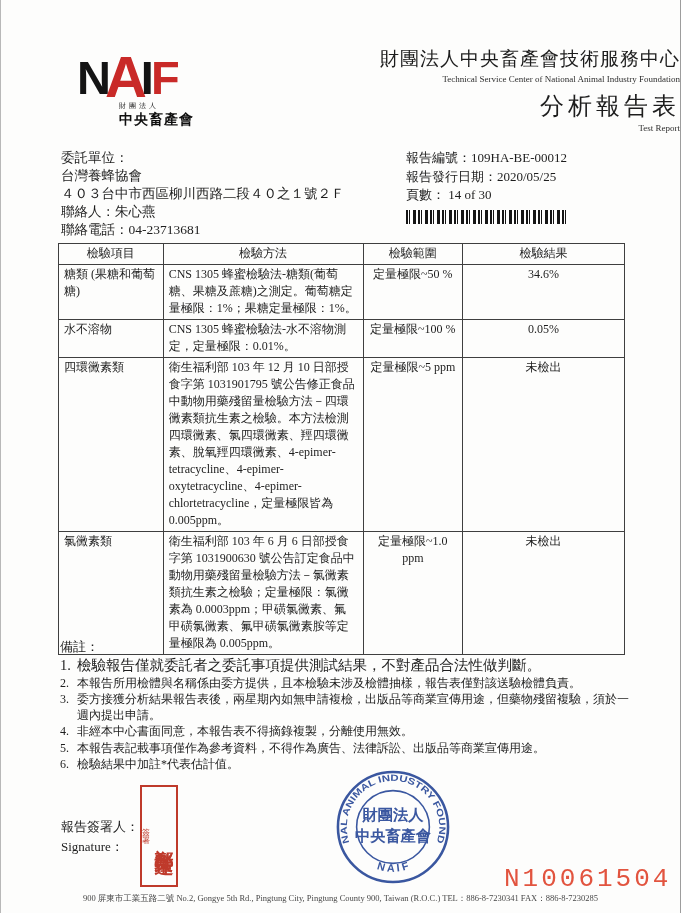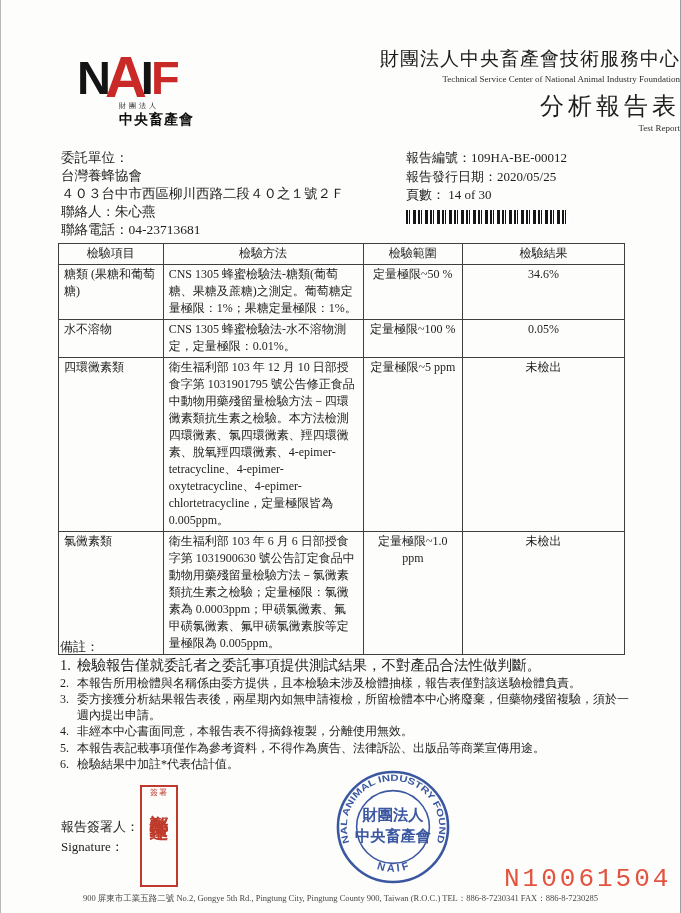--- a/index.html
+++ b/index.html
@@ -41,21 +41,21 @@
   
   .notes{position:absolute; left:59px; top:639px; width:570px; font-size:12px; line-height:15.5px;}
   .notes-label{font-size:13px; margin-bottom:1px;}
   .note{display:flex; margin-bottom:1px;}
   .note-num{width:17px; flex:0 0 17px;}
   .note-big{font-size:14.5px; line-height:19px;}
   
   .sig-labels{position:absolute; left:60px; top:817px; font-size:13px; line-height:20px;}
   .chop{position:absolute; left:139px; top:785px; width:38px; height:102px;
     border:2px solid #bf3a2b; box-sizing:border-box; color:#bf3a2b;
-    display:flex; flex-direction:column; align-items:center; padding-top:2px;}
+    display:flex; flex-direction:row; align-items:center; padding-top:2px;}
   .chop-top{font-size:8px; line-height:8px; width:22px; text-align:center; letter-spacing:1px;}
   .chop-chars{writing-mode:vertical-rl; text-orientation:upright; font-size:19px; font-weight:bold; letter-spacing:3px; margin-top:2px;}
   .round-seal{position:absolute; left:333px; top:767px; width:118px; height:120px;}
   .serial{position:absolute; left:503px; top:864px; font-family:"Liberation Mono","DejaVu Sans Mono",monospace;
     font-size:26px; color:#e2543f; letter-spacing:3px;}
   .footer{position:absolute; left:0; right:0; top:893px; text-align:center; font-size:8.5px; color:#474747; white-space:nowrap;}
 </style>
 </head>
 <body>
 
@@ -144,21 +144,21 @@
     <div class="note note-big">
       <span class="note-num">1.</span>
       <span>檢驗報告僅就委託者之委託事項提供測試結果，不對產品合法性做判斷。</span>
     </div>
     <div class="note">
       <span class="note-num">2.</span>
       <span>本報告所用檢體與名稱係由委方提供，且本檢驗未涉及檢體抽樣，報告表僅對該送驗檢體負責。</span>
     </div>
     <div class="note">
       <span class="note-num">3.</span>
-      <span>委方接獲分析結果報告表後，兩星期內如無申請複檢，所留檢體本中心將廢棄，但藥物殘留複驗，須於一週內提出申請。</span>
+      <span>委方接獲分析結果報告表後，兩星期內如無申請複檢，出版品等商業宣傳用途，但藥物殘留複驗，須於一週內提出申請。</span>
     </div>
     <div class="note">
       <span class="note-num">4.</span>
       <span>非經本中心書面同意，本報告表不得摘錄複製，分離使用無效。</span>
     </div>
     <div class="note">
       <span class="note-num">5.</span>
       <span>本報告表記載事項僅作為參考資料，不得作為廣告、法律訴訟、出版品等商業宣傳用途。</span>
     </div>
     <div class="note">

